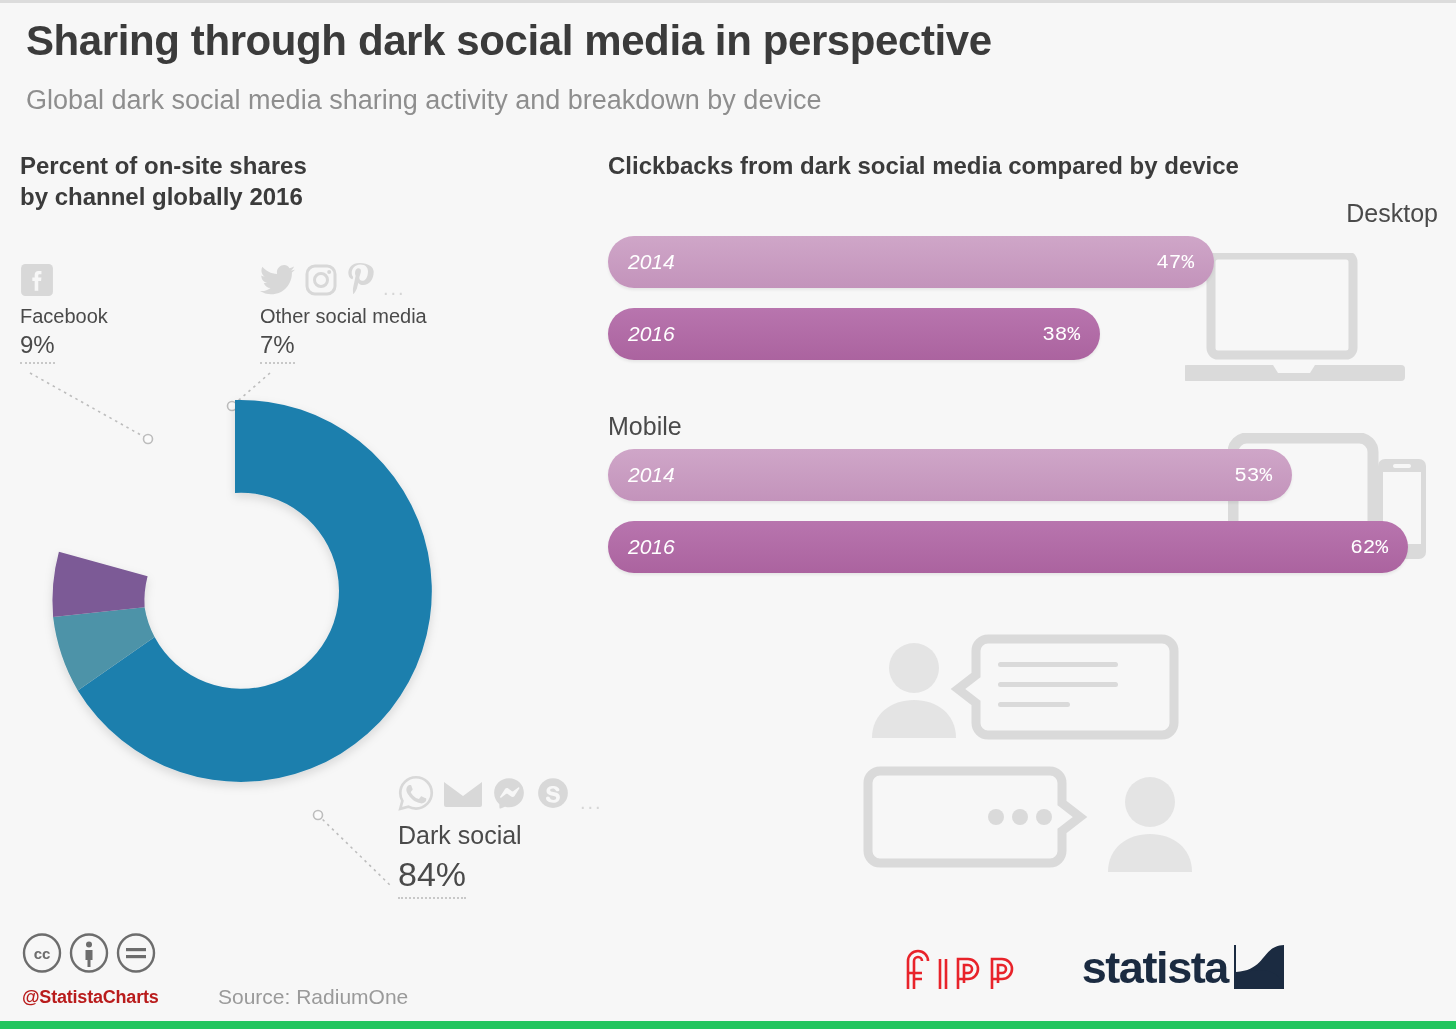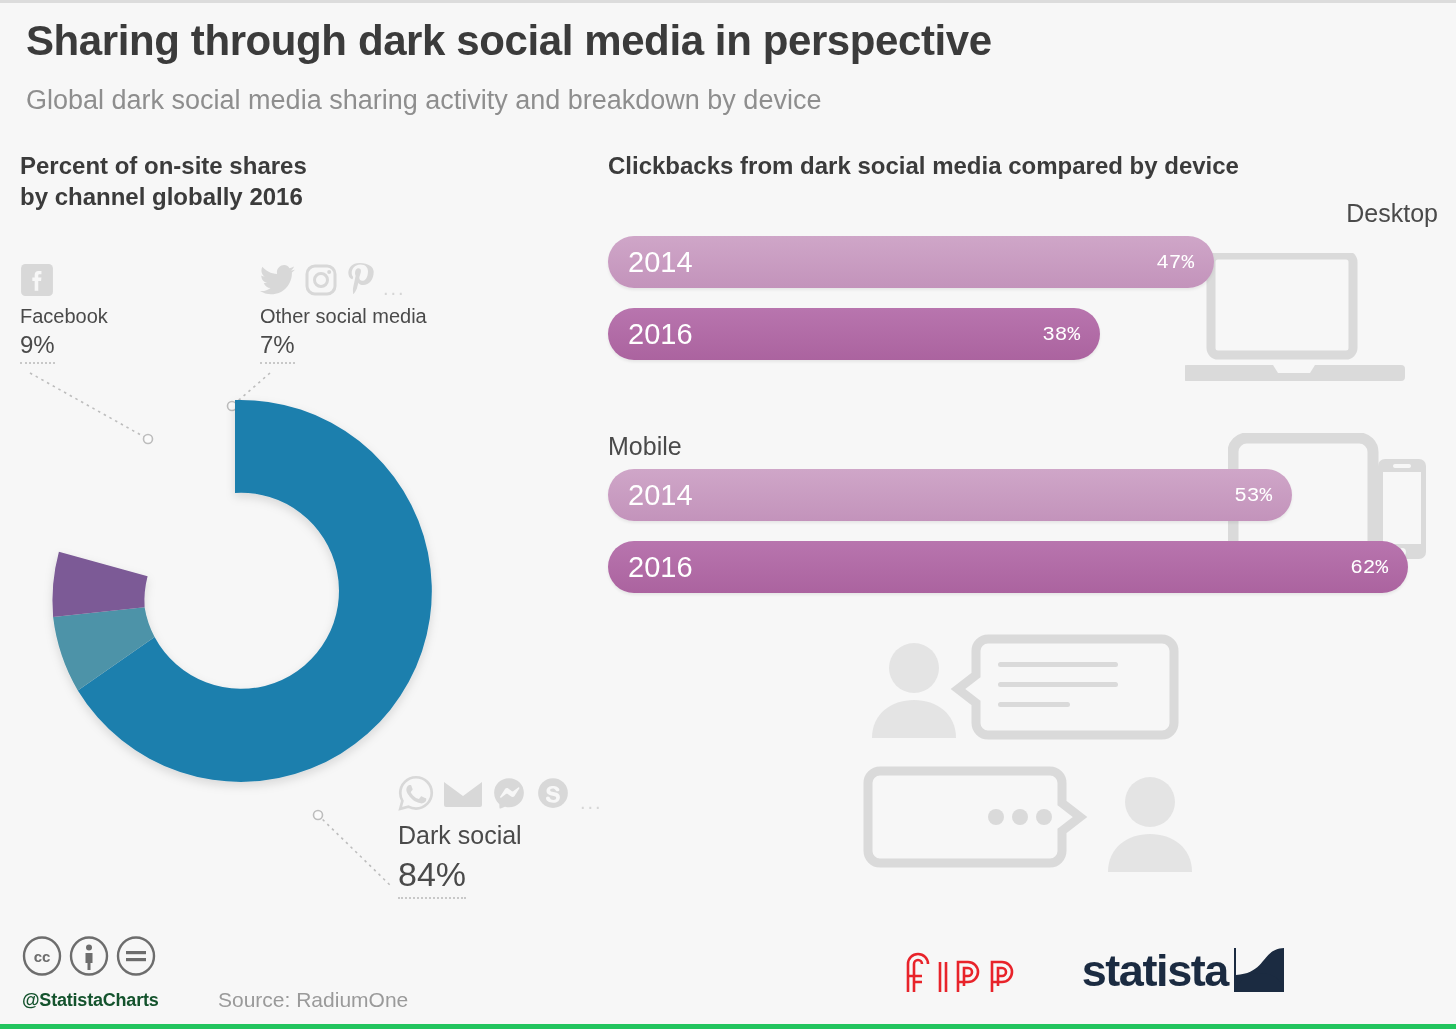--- a/index.html
+++ b/index.html
@@ -11,21 +11,21 @@
   body {
     font-family: "Liberation Sans", sans-serif;
     background: #f7f7f7;
     position: relative;
   }
   .page {
     position: absolute;
     inset: 0;
     background: #f7f7f7;
     border-top: 3px solid #dcdcdc;
-    border-bottom: 5px solid #22c55e;
+    border-bottom: 8px solid #22c55e;
   }
 
   
   .header { position: absolute; left: 26px; top: 14px; width: 1400px; }
   .title {
     font-size: 42px;
     font-weight: bold;
     color: #3b3b3b;
     letter-spacing: -0.4px;
     line-height: 1.12;
@@ -99,31 +99,31 @@
   .bar {
     height: 52px;
     border-radius: 26px;
     display: flex; align-items: center;
     justify-content: space-between;
     padding: 0 20px 0 20px;
     position: relative;
     box-shadow: 0 2px 3px rgba(0,0,0,0.07);
   }
   .bar + .bar { margin-top: 20px; }
-  .bar-year { font-size: 29px; color: #ffffff; }
+  .bar-year { font-size: 21px; color: #ffffff; font-style: italic; }
   .bar-value { font-size: 21px; color: #ffffff; font-family: Liberation Mono, monospace; }
 
   .deco { position: absolute; }
 
   
   .footer { position: absolute; left: 0; bottom: 0; width: 1312px; height: 104px; }
   .cc-row { position: absolute; left: 22px; top: 16px; display: flex; gap: 7px; }
   .handle {
     position: absolute; left: 22px; top: 70px;
-    font-size: 18px; font-weight: bold; color: #14532d;
+    font-size: 18px; font-weight: bold; color: #b91c1c;
     letter-spacing: -0.2px;
   }
   .source {
     position: absolute; left: 218px; top: 68px;
     font-size: 21px; color: #9a9a9a;
   }
   .logos { position: absolute; right: 28px; top: 26px; display: flex; align-items: center; gap: 40px; }
   .fipp { display: block; }
   .statista-logo { display: flex; align-items: center; gap: 6px; }
   .statista-word {
@@ -258,21 +258,21 @@
   </div>
 
   <svg class="deco" style="left:1228px; top:430px;" width="200" height="135" viewBox="0 0 200 135">
     <rect x="5" y="5" width="140" height="118" rx="14" fill="none" stroke="#dadada" stroke-width="11"></rect>
     <rect x="150" y="26" width="48" height="100" rx="7" fill="#dadada"></rect>
     <rect x="155" y="39" width="38" height="72" fill="#f7f7f7"></rect>
     <rect x="165" y="31" width="18" height="4" rx="2" fill="#f7f7f7"></rect>
     <circle cx="174" cy="119" r="4" fill="#f7f7f7"></circle>
   </svg>
 
-  <div class="device-group" style="left:608px; top:428px; width:830px;">
+  <div class="device-group" style="left:608px; top:408px; width:830px;">
     <div class="device-name">Mobile</div>
     <div class="bar" style="width:684px; background:linear-gradient(180deg,#cfa6c8,#c393bb);">
       <span class="bar-year">2014</span>
       <span class="bar-value">53%</span>
     </div>
     <div class="bar" style="width:800px; background:linear-gradient(180deg,#b875ae,#ab639f);">
       <span class="bar-year">2016</span>
       <span class="bar-value">62%</span>
     </div>
   </div>

